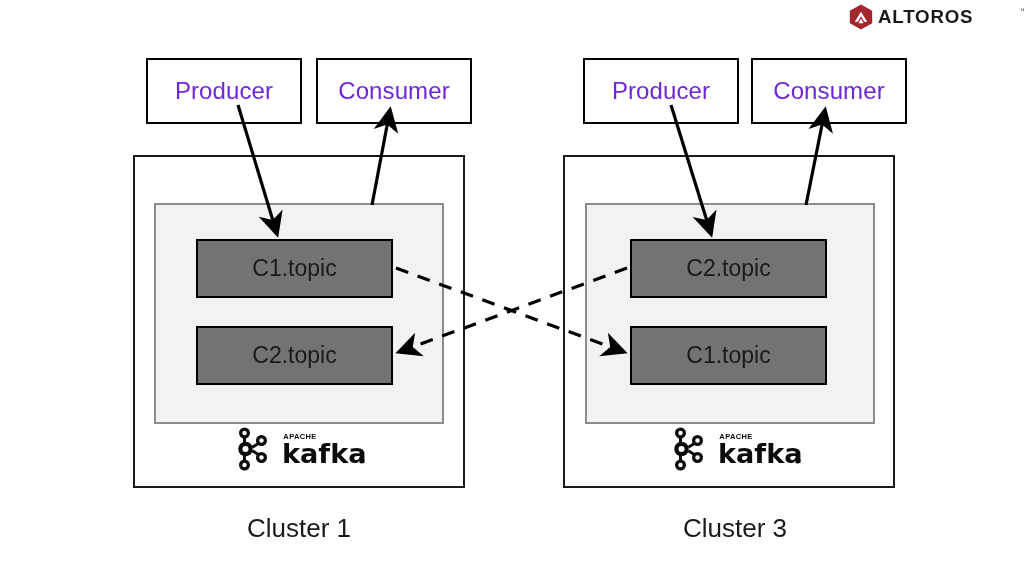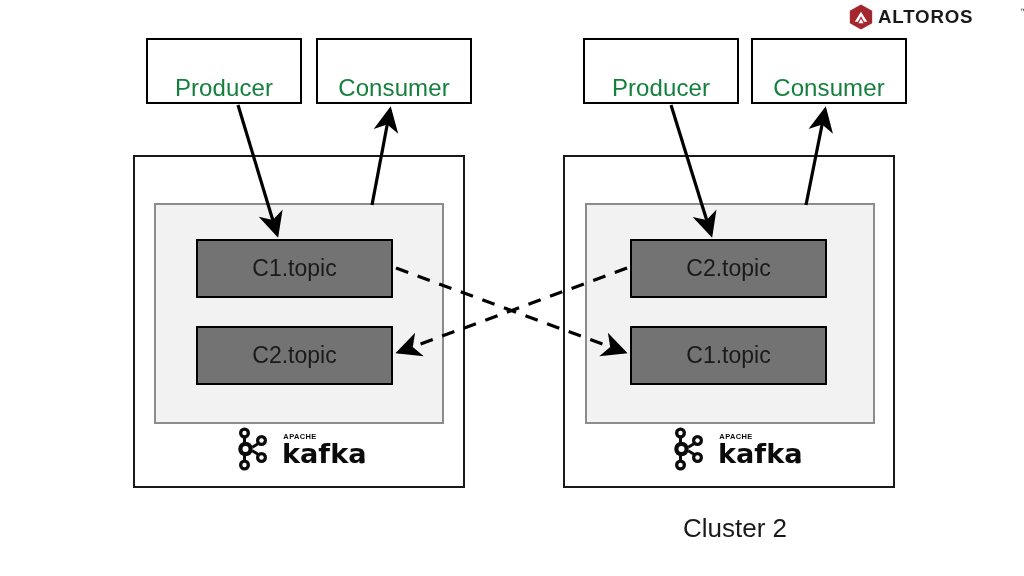--- a/index.html
+++ b/index.html
@@ -30,25 +30,26 @@
   #altoros-logo .mark { width: 26px; height: 26px; flex: 0 0 auto; }
   #altoros-logo .wordmark { height: 22px; flex: 0 0 auto; }
 
   
   .endpoint-box {
     position: absolute;
     box-sizing: border-box;
     border: 2.5px solid #000000;
     background: #ffffff;
     display: flex;
-    align-items: flex-end;
+    align-items: center;
     justify-content: center;
     font-size: 24px;
-    color: #15803d;
+    color: #6d28d9;
     letter-spacing: .1px;
+    margin-top: 20px;
   }
 
   
   .cluster-box {
     position: absolute;
     box-sizing: border-box;
     border: 2.5px solid #1a1a1a;
     background: #ffffff;
   }
 
@@ -157,20 +158,23 @@
         <path d="M31 50 L44 58 L47 53 L34 45 Z"></path>
       </g>
     </svg>
     <svg class="ktext" viewBox="0 0 150 56">
       <text x="2" y="14" font-family="Liberation Sans, sans-serif" font-size="11" font-weight="bold" fill="#0b0b0b" letter-spacing="0.6">APACHE</text>
       <text x="0" y="48" font-family="DejaVu Sans, sans-serif" font-size="40" font-weight="bold" fill="#0b0b0b">kafka</text>
       <text x="113" y="50" font-family="Liberation Sans, sans-serif" font-size="12" fill="#0b0b0b">®</text>
     </svg>
   </div>
 
+  <div class="cluster-caption" style="left:179px; top:513px; width:240px;">
+    <span>Cluster 1</span>
+  </div>
 
   <div class="endpoint-box" style="left:583px; top:38px; width:156px; height:66px;">
     <span>Producer</span>
   </div>
 
   <div class="endpoint-box" style="left:751px; top:38px; width:156px; height:66px;">
     <span>Consumer</span>
   </div>
 
   <div class="cluster-box" style="left:563px; top:155px; width:332px; height:333px;">
@@ -207,21 +211,21 @@
       </g>
     </svg>
     <svg class="ktext" viewBox="0 0 150 56">
       <text x="2" y="14" font-family="Liberation Sans, sans-serif" font-size="11" font-weight="bold" fill="#0b0b0b" letter-spacing="0.6">APACHE</text>
       <text x="0" y="48" font-family="DejaVu Sans, sans-serif" font-size="40" font-weight="bold" fill="#0b0b0b">kafka</text>
       <text x="113" y="50" font-family="Liberation Sans, sans-serif" font-size="12" fill="#0b0b0b">®</text>
     </svg>
   </div>
 
   <div class="cluster-caption" style="left:615px; top:513px; width:240px;">
-    <span>Cluster 2</span>
+    <span>Cluster 3</span>
   </div>
 
   <svg id="arrows" viewBox="0 0 1024 576">
     <defs>
       <marker id="ah" markerWidth="9" markerHeight="9" refX="7.2" refY="4.5" orient="auto" markerUnits="strokeWidth">
         <path d="M0.4,0.6 L8.4,4.5 L0.4,8.4 L2.6,4.5 Z" fill="#000000"></path>
       </marker>
       <marker id="ahd" markerWidth="9" markerHeight="9" refX="7.2" refY="4.5" orient="auto" markerUnits="strokeWidth">
         <path d="M0.4,0.6 L8.4,4.5 L0.4,8.4 L2.6,4.5 Z" fill="#000000"></path>
       </marker>

